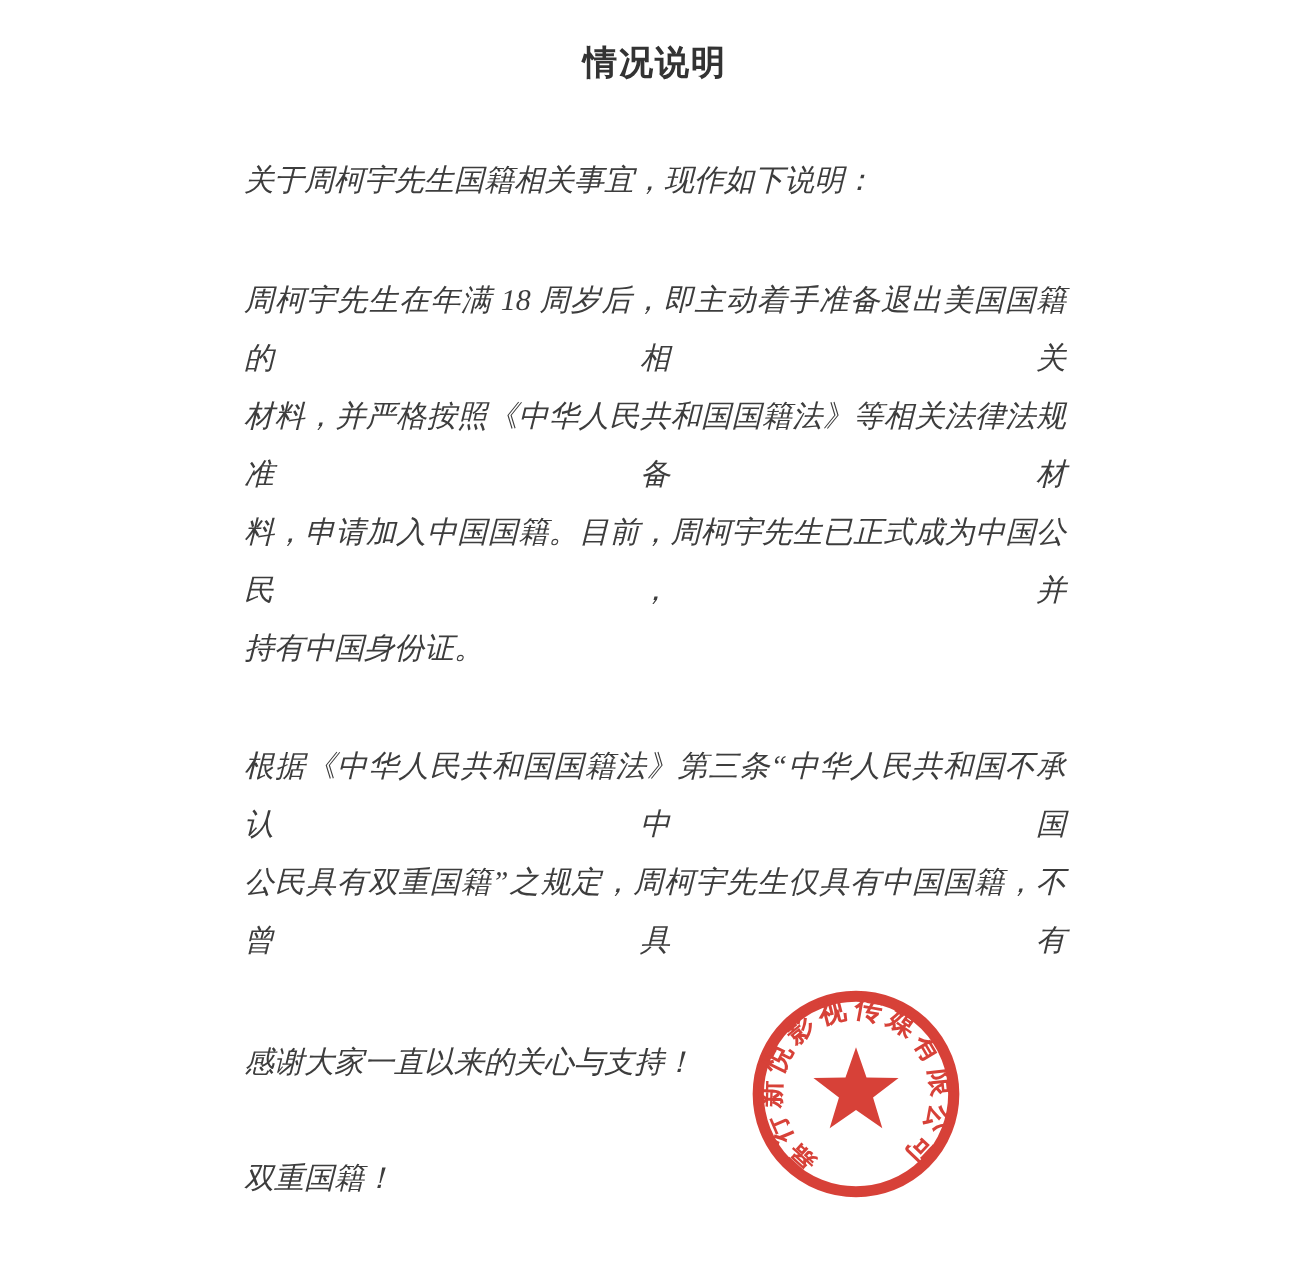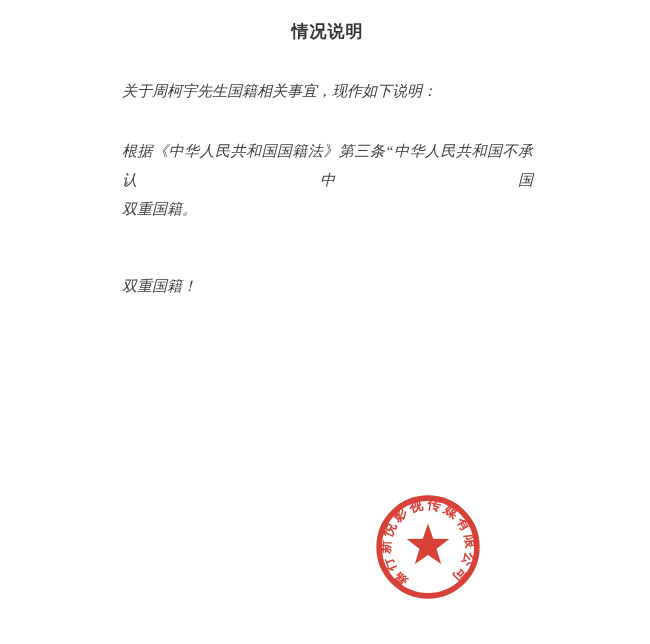--- a/index.html
+++ b/index.html
@@ -19,21 +19,21 @@
     font-weight: bold;
     text-align: center;
     line-height: 20px;
     letter-spacing: 1px;
     margin: 0 0 35px 0;
     color: #333333;
   }
   .para { margin: 0; }
   .p1 { margin-bottom: 31px; }
   .p2 { margin-bottom: 30px; }
-  .p3 { margin-bottom: 48px; }
+  .p3 { margin-bottom: 32px; }
   .p4 { margin-bottom: 29px; }
   .p5 { margin-bottom: 33px; }
   .ln {
     font-size: 15px;
     line-height: 29px;
     white-space: nowrap;
     font-style: italic;
   }
   .jl {
     white-space: normal;
@@ -63,26 +63,35 @@
 <body>
 
 <div class="page">
 
   <h1 class="title">情况说明</h1>
 
   <div class="para p1">
     <div class="ln">关于周柯宇先生国籍相关事宜，现作如下说明：</div>
   </div>
 
+  <div class="para p2">
+    <div class="ln jl">周柯宇先生在年满 18 周岁后，即主动着手准备退出美国国籍的相关</div>
+    <div class="ln jl">材料，并严格按照《中华人民共和国国籍法》等相关法律法规准备材</div>
+    <div class="ln jl">料，申请加入中国国籍。目前，周柯宇先生已正式成为中国公民，并</div>
+    <div class="ln">持有中国身份证。</div>
+  </div>
 
   <div class="para p3">
     <div class="ln jl">根据《中华人民共和国国籍法》第三条“中华人民共和国不承认中国</div>
-    <div class="ln">双重国籍。</div>
+    <div class="ln jl">公民具有双重国籍”之规定，周柯宇先生仅具有中国国籍，不曾具有</div>
   </div>
 
+  <div class="para p4">
+    <div class="ln">感谢大家一直以来的关心与支持！</div>
+  </div>
 
   <div class="para p5">
     <div class="ln">双重国籍！</div>
   </div>
 
   <svg class="seal" viewBox="0 0 110 110" xmlns="http://www.w3.org/2000/svg">
     <circle cx="55" cy="55" r="48" fill="none" stroke="#d2261c" stroke-width="5.5"></circle>
     <path fill="#d2261c" d="M55,32 L60.17,46.88 L75.92,47.20 L63.37,56.72 L67.93,71.80 L55,62.8 L42.07,71.80 L46.63,56.72 L34.08,47.20 L49.83,46.88 Z"></path>
     <path id="sealArc" fill="none" stroke="none" d="M36.25,87.48 A37.5,37.5 0 1 1 73.75,87.48"></path>
     <text>

